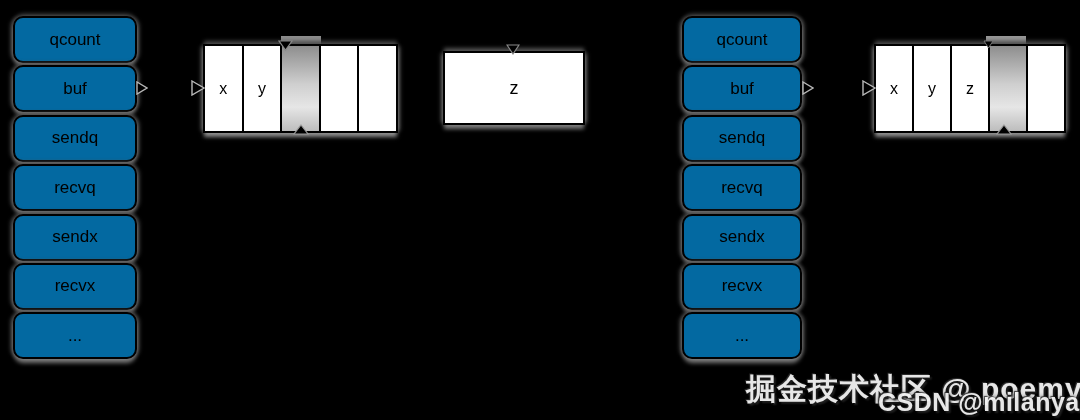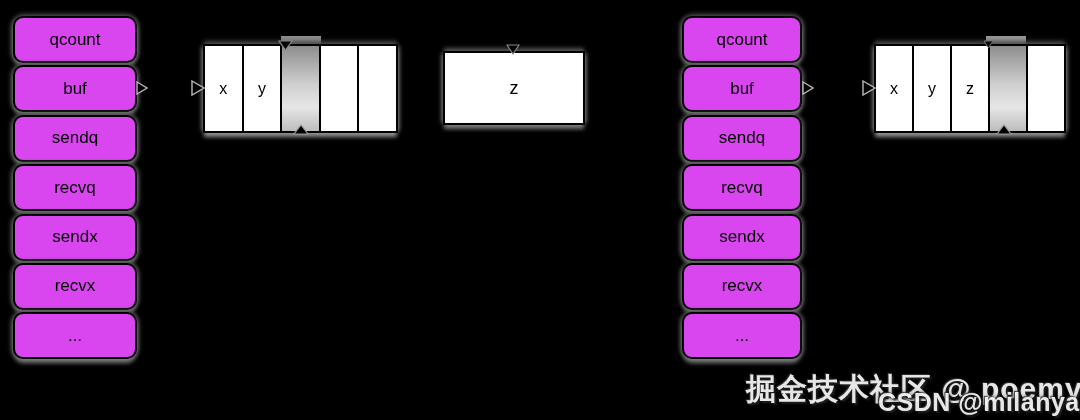--- a/index.html
+++ b/index.html
@@ -19,21 +19,21 @@
   .struct-stack {
     position: absolute;
     display: flex;
     flex-direction: column;
   }
   .stack-left  { left: 13px;  top: 16px; width: 124px; }
   .stack-right { left: 682px; top: 16px; width: 120px; }
   .field-box {
     height: 43px;
     margin-bottom: 2.4px;
-    background: #d946ef;
+    background: #0369a1;
     border: 2px solid #000;
     border-radius: 10px;
     display: flex;
     align-items: center;
     justify-content: center;
     font-size: 17px;
     color: #000;
     box-shadow:
       0 5px 4px -1px rgba(150,150,150,0.8),
       0 -3px 4px -1px rgba(80,80,80,0.9),

